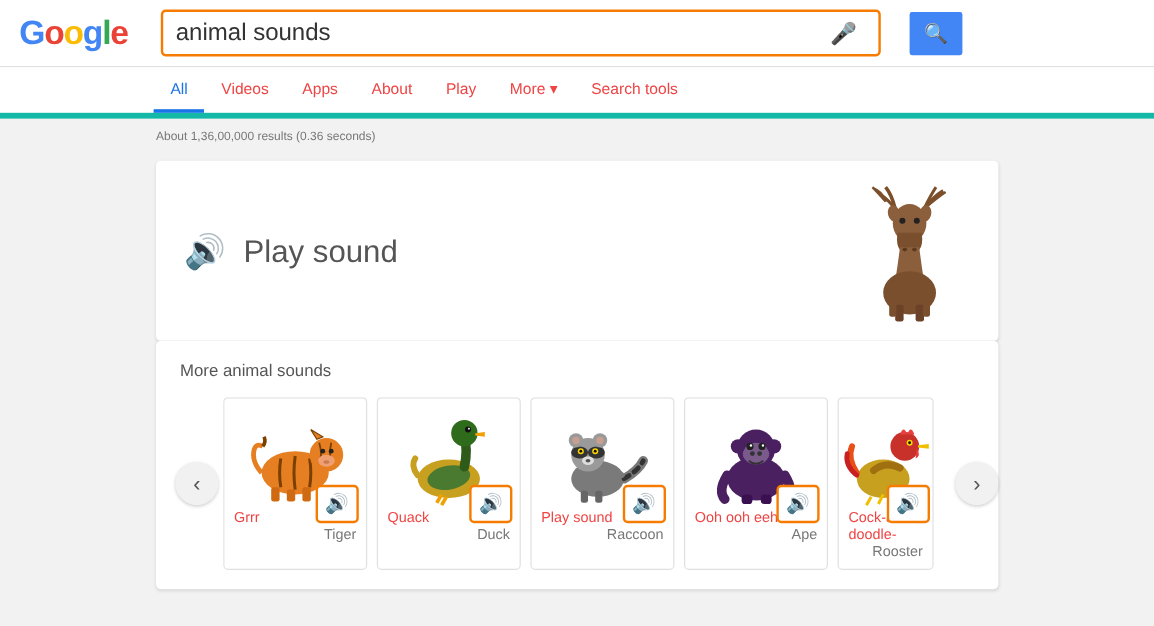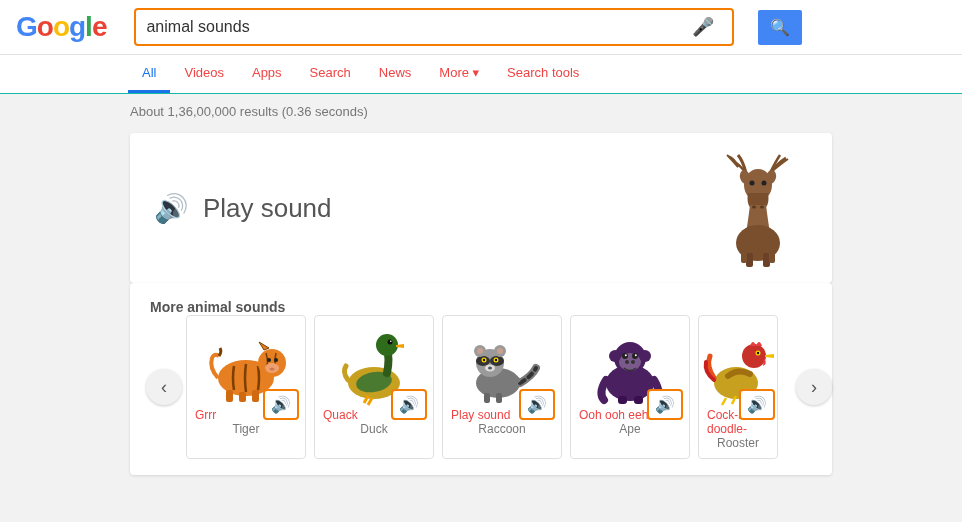--- a/index.html
+++ b/index.html
@@ -34,21 +34,21 @@
       border: 2px solid #f57c00;
       border-radius: 4px;
       background: #fff;
       padding: 6px 10px;
       max-width: 600px;
     }
     .search-input {
       flex: 1;
       border: none;
       outline: none;
-      font-size: 16px;
+      font-size: 20px;
       color: #333;
     }
     .mic-icon {
       margin-right: 8px;
       cursor: pointer;
       color: #4285F4;
       font-size: 18px;
     }
     .search-button {
       background: #4285F4;
@@ -60,21 +60,21 @@
       font-size: 16px;
       margin-left: 8px;
     }
 
     
     .nav-tabs {
       background: #fff;
       display: flex;
       align-items: center;
       padding: 0 128px;
-      border-bottom: 1px solid #14b8a6;
+      border-bottom: 5px solid #14b8a6;
       gap: 0;
     }
     .nav-tab {
       padding: 10px 14px;
       color: #ef4444;
       cursor: pointer;
       font-size: 13px;
       text-decoration: none;
       display: flex;
       align-items: center;
@@ -86,21 +86,21 @@
       border-bottom: 3px solid #1a73e8;
     }
 
     
     .results-area {
       padding: 10px 130px 20px;
       background: #f2f2f2;
     }
     .results-count {
       color: #777;
-      font-size: 13px;
+      font-size: 10px;
       margin-bottom: 14px;
     }
 
     
     .play-sound-card {
       background: #fff;
       border-radius: 4px;
       box-shadow: 0 1px 3px rgba(0,0,0,0.12);
       padding: 20px 24px;
       display: flex;
@@ -132,23 +132,22 @@
     .more-sounds-section {
       background: #fff;
       border-radius: 4px;
       box-shadow: 0 1px 3px rgba(0,0,0,0.12);
       padding: 16px 0 16px 16px;
       margin-top: 0;
     }
     .more-sounds-title {
       font-size: 14px;
       color: #555;
-      margin-bottom: 0;
+      margin-bottom: 15px;
       padding-left: 4px;
-      font-weight: bold;
     }
     .animals-carousel-wrapper {
       display: flex;
       align-items: center;
       position: relative;
     }
     .carousel-btn {
       background: #f1f1f1;
       border: none;
       border-radius: 50%;
@@ -208,21 +207,21 @@
     }
     .animal-action {
       font-size: 12px;
       color: #ef4444;
       text-align: left;
       width: 100%;
     }
     .animal-name {
       font-size: 12px;
       color: #777;
-      text-align: center;
+      text-align: right;
       width: 100%;
     }
 
     
     svg { overflow: visible; }
   </style>
 </head>
 <body>
 
 <div class="header">
@@ -240,22 +239,22 @@
   </div>
   <button class="search-button">
     <span>🔍</span>
   </button>
 </div>
 
 <div class="nav-tabs">
   <a class="nav-tab active">All</a>
   <a class="nav-tab">Videos</a>
   <a class="nav-tab">Apps</a>
-  <a class="nav-tab">Search</a>
-  <a class="nav-tab">News</a>
+  <a class="nav-tab">About</a>
+  <a class="nav-tab">Play</a>
   <a class="nav-tab">More ▾</a>
   <a class="nav-tab">Search tools</a>
 </div>
 
 <div class="results-area">
   <div class="results-count">About 1,36,00,000 results (0.36 seconds)</div>
 
   <div class="play-sound-card">
     <div class="play-sound-main">
       <span class="sound-icon-large">🔊</span>

